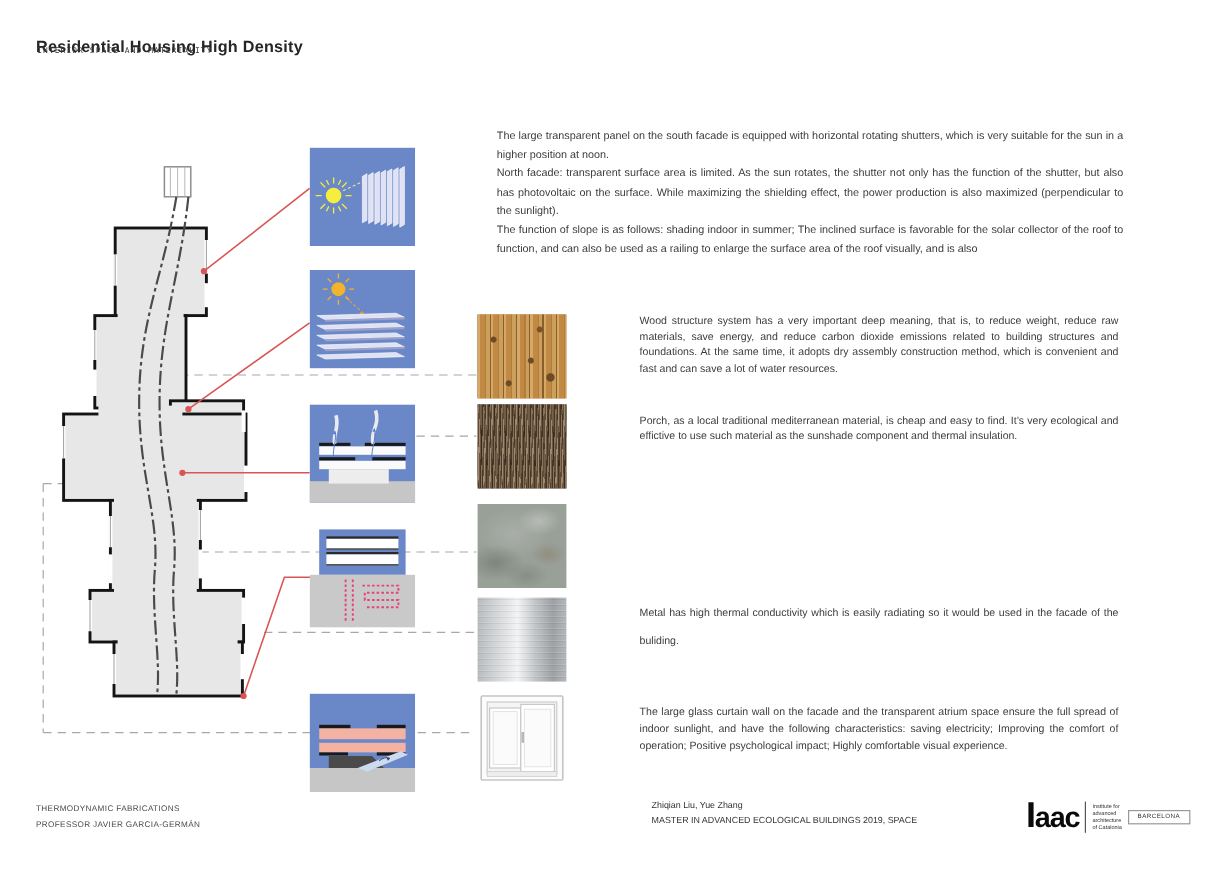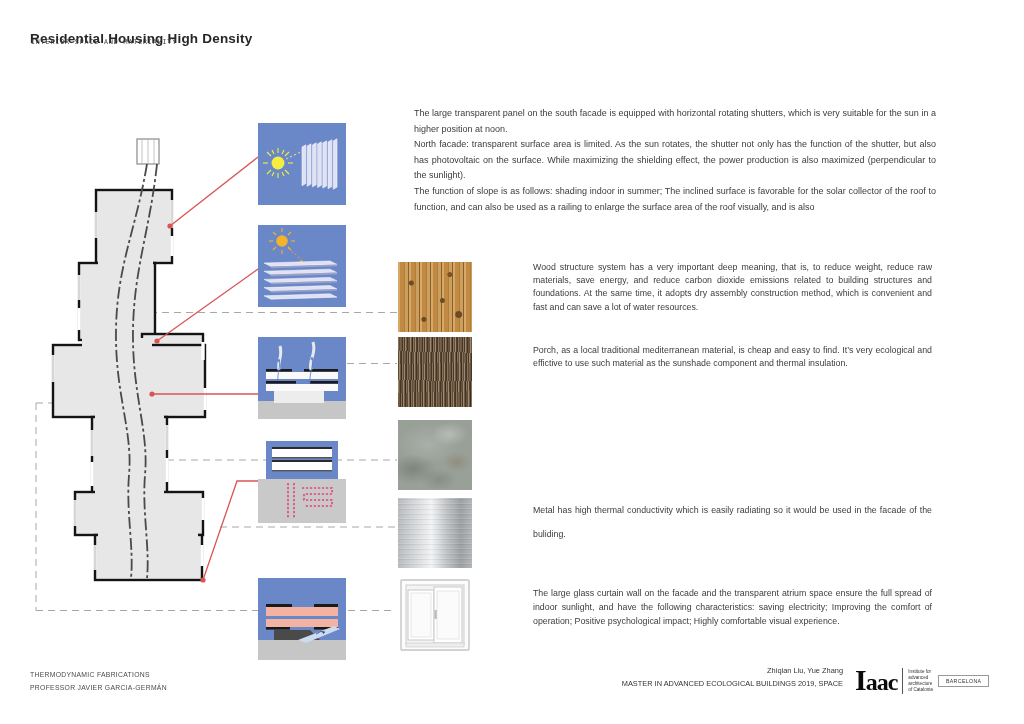--- a/index.html
+++ b/index.html
@@ -40,24 +40,24 @@
       radial-gradient(ellipse 20px 14px at 80% 60%, rgba(120,90,50,.25), transparent 70%),
       radial-gradient(ellipse 50px 35px at 40% 35%, rgba(255,255,255,.16), transparent 60%),
       radial-gradient(ellipse 26px 16px at 55% 85%, rgba(60,70,60,.2), transparent 70%);}
   #tex-metal{top:498px;background-image:
       repeating-linear-gradient(180deg, rgba(255,255,255,.12) 0 1px, rgba(0,0,0,.06) 1px 2px, transparent 2px 5px),
       linear-gradient(90deg,#b9bcbf 0%,#d8dadc 25%,#f2f3f4 45%,#c2c5c8 65%,#9ea1a4 85%,#b5b8bb 100%);}
   #tex-window{top:578px;height:74px;background:#fff;}
   
   .footer-left{position:absolute;left:30px;font-size:6.8px;letter-spacing:.3px;color:#4a4a4a;}
   #fl-1{top:671px;} #fl-2{top:684px;}
-  .footer-right{position:absolute;font-size:7.4px;color:#333;width:300px;text-align:right;left:543px;}
+  .footer-right{position:absolute;font-size:7.4px;color:#333;width:300px;left:543px;}
   #fr-1{top:666px;} #fr-2{top:679px;}
   #iaac-logo{position:absolute;left:855px;top:664px;height:34px;display:flex;align-items:center;z-index:2;}
-  .iaac-word{font-family:Liberation Serif, serif;font-weight:bold;color:#0a0a0a;font-size:24px;line-height:24px;letter-spacing:-1px;}
+  .iaac-word{font-family:Liberation Sans, sans-serif;font-weight:bold;color:#0a0a0a;font-size:24px;line-height:24px;letter-spacing:-1px;}
   .iaac-word .capI{font-size:30px;}
   .iaac-div{width:1px;height:26px;background:#555;margin:0 5px;}
   .iaac-inst{font-size:4.6px;line-height:6px;color:#333;}
   .iaac-city{font-size:5.2px;letter-spacing:.4px;color:#333;border:0.5px solid #999;padding:2px 7px;margin-left:5px;}
   svg{display:block;}
 </style>
 </head>
 <body>
 
 <div id="page">

